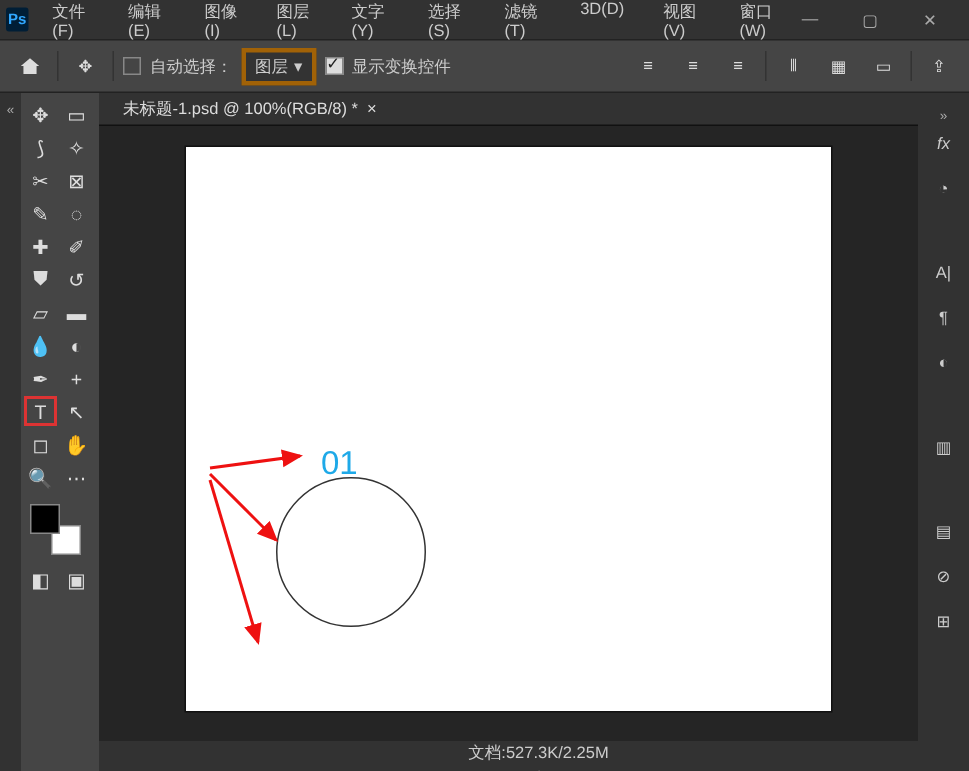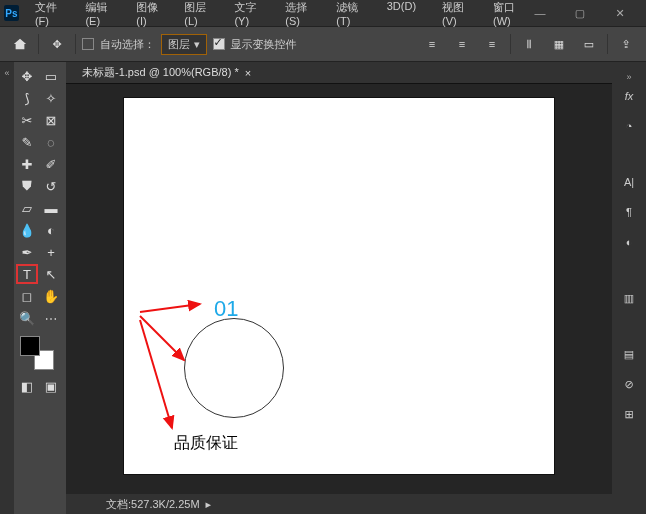--- a/index.html
+++ b/index.html
@@ -9,40 +9,40 @@
 .menu { display:flex; gap:14px; }
 .menu span { padding:4px 6px; cursor:default; }
 .windowctl { margin-left:auto; display:flex; gap:12px; padding-right:8px; color:#aaa; }
 .windowctl div { width:28px; text-align:center; }
 .optbar { height:36px; background:#454545; display:flex; align-items:center; gap:6px; padding:0 8px; border-top:1px solid #222; border-bottom:1px solid #222; }
 .iconbtn { width:24px; height:24px; display:flex; align-items:center; justify-content:center; color:#ddd; }
 .sep { width:1px; height:20px; background:#333; }
 .checkbox { width:12px; height:12px; border:1px solid #888; }
 .checkbox.on { background:#ddd; position:relative; }
 .checkbox.on::after { content:"✓"; color:#222; position:absolute; top:-3px; left:0; font-size:11px; }
-.dropdown { background:#333; padding:2px 6px; display:flex; align-items:center; gap:4px; border:1px solid #a16207; }
+.dropdown { background:#333; padding:2px 6px; display:flex; align-items:center; gap:4px; border:3px solid #a16207; }
 .workspace { display:flex; height:452px; }
 .lefttab { width:14px; background:#323232; display:flex; justify-content:center; padding-top:6px; color:#aaa; font-size:9px; }
 .toolbox { width:52px; background:#454545; padding:4px 2px; display:flex; flex-direction:column; gap:2px; }
 .toolrow { display:flex; gap:2px; }
 .tool { width:22px; height:20px; display:flex; align-items:center; justify-content:center; color:#ddd; font-size:13px; }
 .tool.sel { border:2px solid #d33; }
 .fgbg { position:relative; width:40px; height:36px; margin:6px auto 2px; }
 .fgbg .fg { position:absolute; width:20px; height:20px; background:#000; border:1px solid #888; }
 .fgbg .bg { position:absolute; width:20px; height:20px; background:#fff; border:1px solid #888; left:14px; top:14px; }
 .center { flex:1; display:flex; flex-direction:column; background:#6d28d9; }
 .doctab { height:22px; background:#323232; display:flex; align-items:center; padding-left:16px; color:#ddd; font-size:11px; border-bottom:1px solid #111; }
 .canvaswrap { flex:1; display:flex; justify-content:center; align-items:flex-start; padding:14px 8px; position:relative; background:#252525; }
 .canvas { width:430px; height:376px; background:#fff; position:relative; box-shadow:0 0 0 1px #111; }
 .circ { position:absolute; left:60px; top:220px; width:100px; height:100px; }
 .circ .ring { width:100px; height:100px; border:1px solid #333; border-radius:50%; }
 .circ .grad { position:absolute; top:14px; left:14px; width:72px; height:72px; border-radius:50%; background:linear-gradient(180deg,#1ea9e8,#62e6d5); display:flex; align-items:center; justify-content:center; color:#fff; font-size:22px; }
 .circ .num { position:absolute; top:-22px; left:30px; color:#1ea9e8; font-size:22px; font-weight:normal; }
 .qtext { position:absolute; left:50px; top:335px; color:#000; font-size:16px; }
-.statusbar { height:20px; background:#323232; display:flex; align-items:center; padding-left:40px; color:#ccc; font-size:11px; }
+.statusbar { height:20px; background:#323232; display:flex; align-items:center; padding-left:40px; color:#ccc; font-size:11px;flex-direction:column; }
 .rightstrip { width:34px; background:#323232; display:flex; flex-direction:column; align-items:center; gap:8px; padding-top:10px; }
 .rightstrip .ricon { width:22px; height:22px; display:flex; align-items:flex-start; justify-content:center; color:#ccc; }
 .rightstrip .gap { height:18px; }
 svg { display:block; }
 </style>
 </head>
 <body>
 
 <div class="titlebar">
   <div class="ps-logo">Ps</div>
@@ -159,21 +159,20 @@
     <div class="doctab">
         <span>未标题-1.psd @ 100%(RGB/8) *</span>
         <span style="margin-left:6px">×</span>
       </div>
     <div class="canvaswrap">
       <div class="canvas">
         <div class="circ">
           <div class="num">01</div>
           <div class="ring"></div>
         </div>
-        <div class="qtext">品质保证</div>
         <svg style="position:absolute;left:0;top:0;pointer-events:none" width="430" height="376">
           <defs>
               <marker id="ah" markerWidth="8" markerHeight="8" refX="6" refY="3" orient="auto">
                 <path d="M0,0 L7,3 L0,6 z" fill="#e11"></path>
               </marker>
             </defs>
           <line x1="16" y1="214" x2="76" y2="206" stroke="#e11" stroke-width="2" marker-end="url(#ah)"></line>
           <line x1="16" y1="218" x2="60" y2="262" stroke="#e11" stroke-width="2" marker-end="url(#ah)"></line>
           <line x1="16" y1="222" x2="48" y2="330" stroke="#e11" stroke-width="2" marker-end="url(#ah)"></line>
         </svg>

